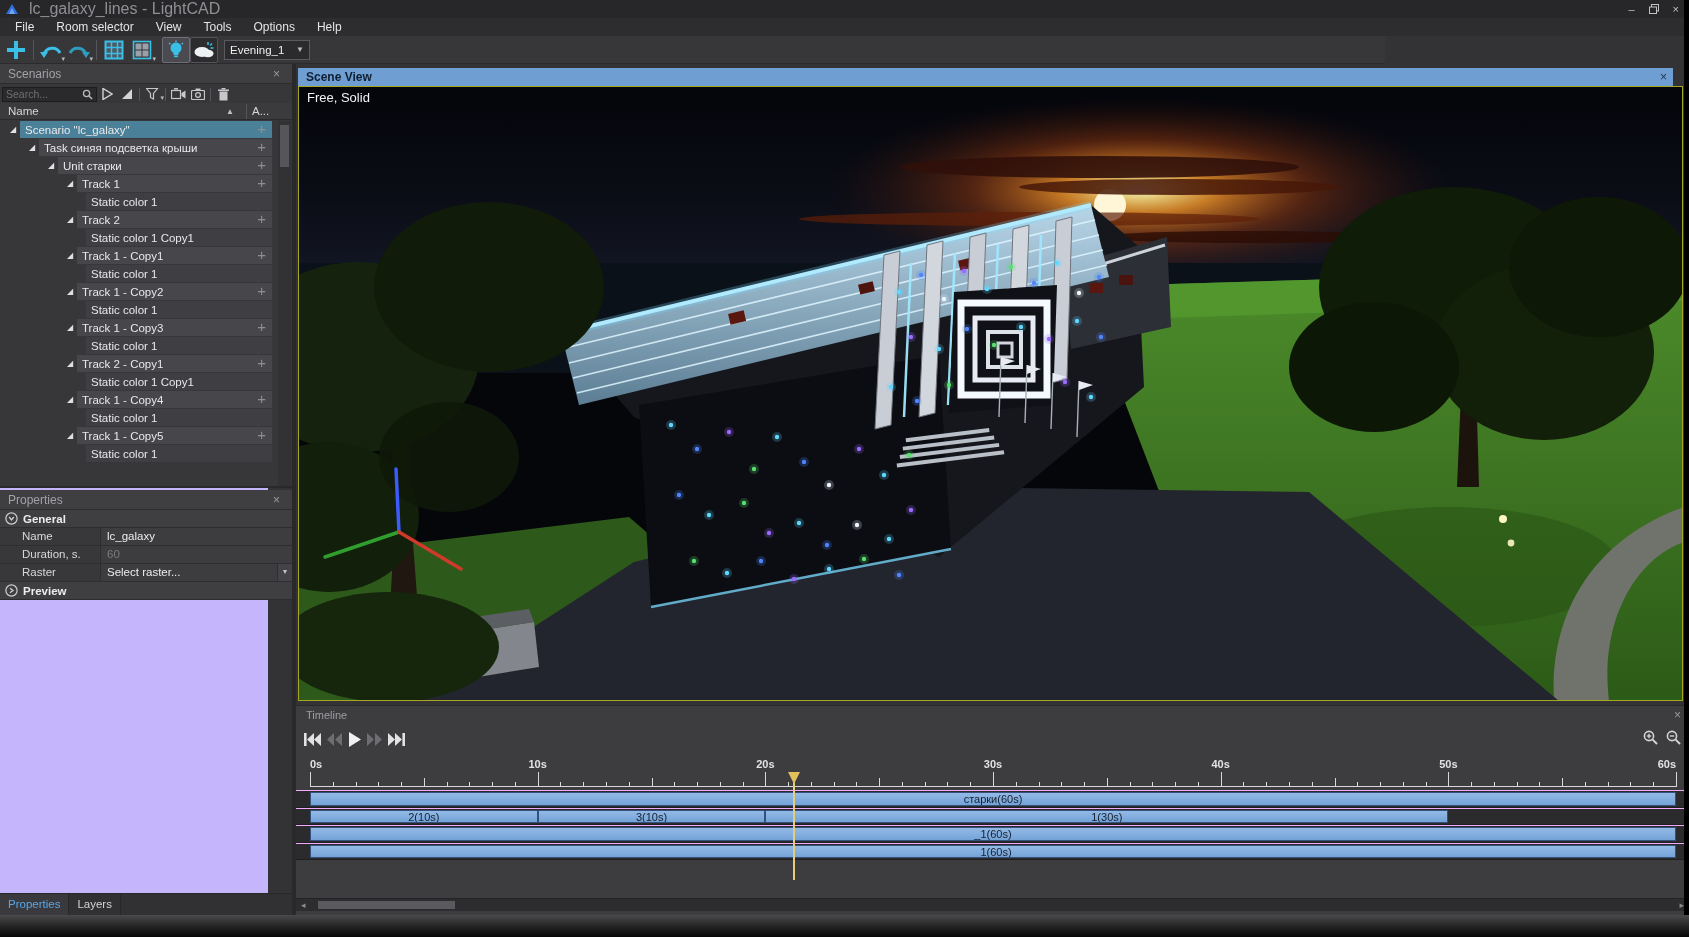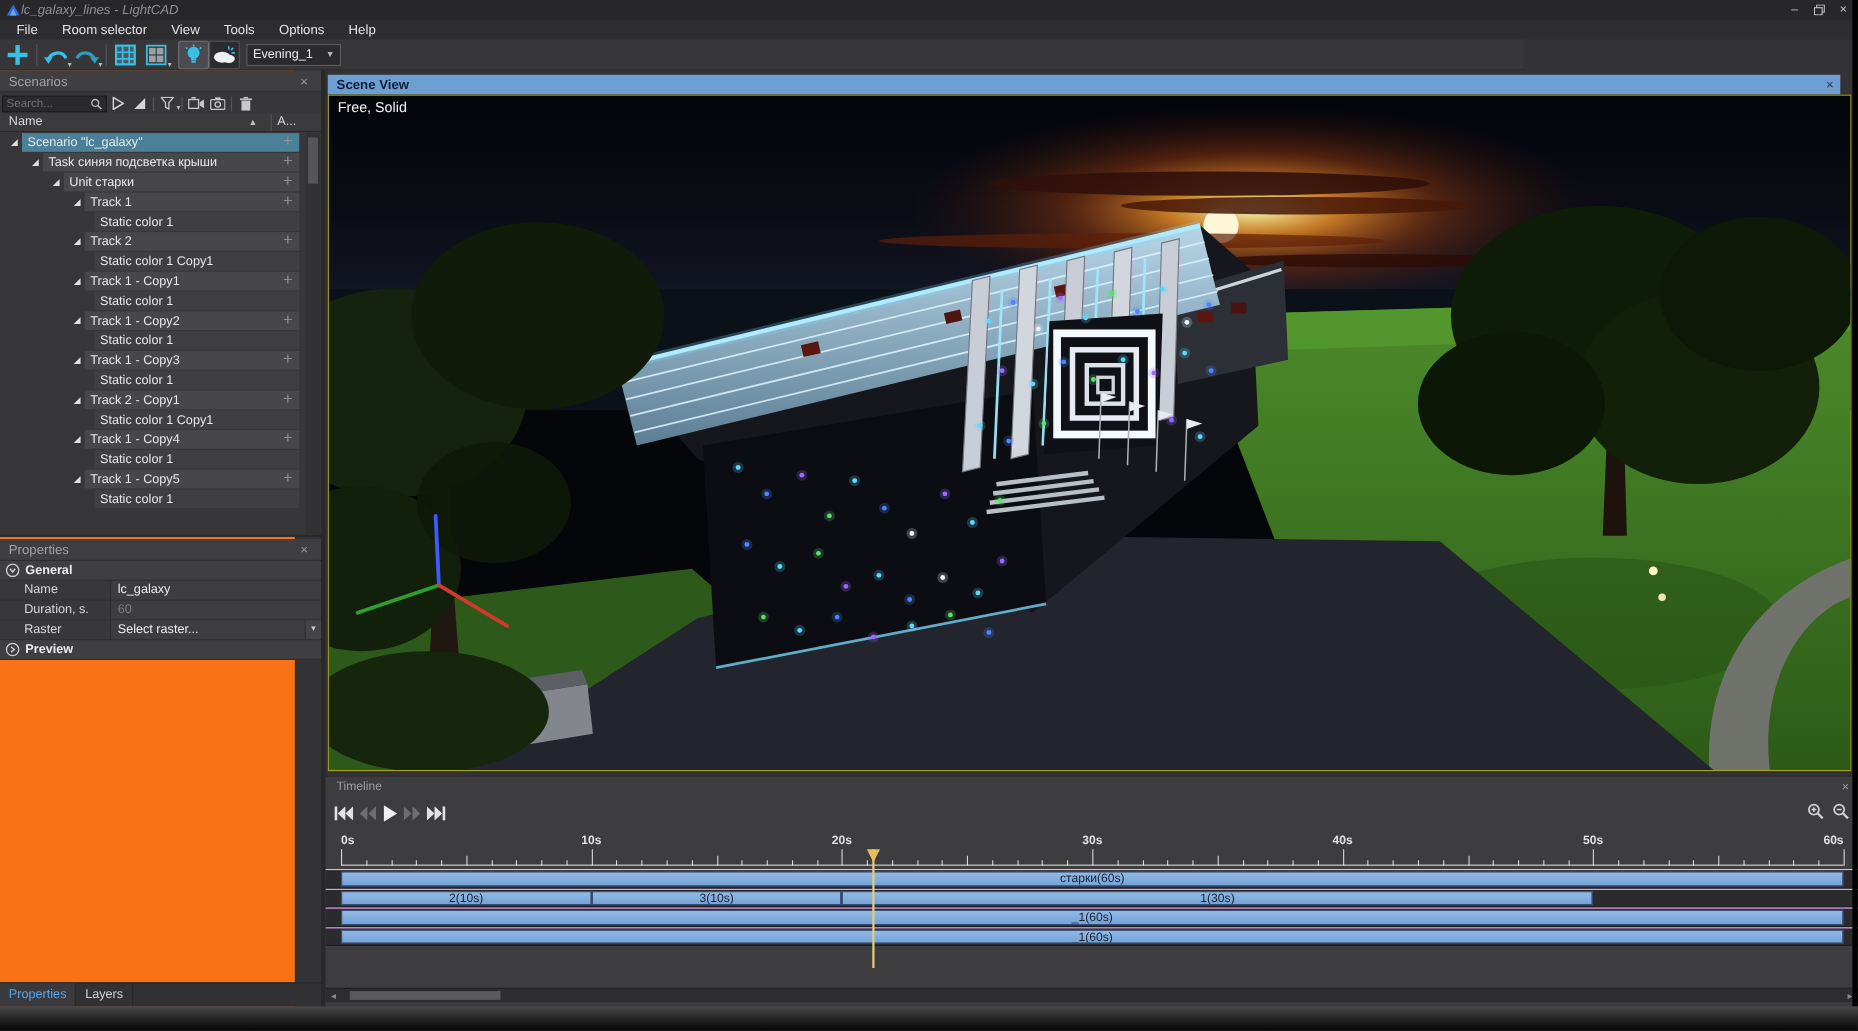--- a/index.html
+++ b/index.html
@@ -2,37 +2,37 @@
 <html><head>
 <meta charset="utf-8">
 <style>
   html,body{margin:0;padding:0;background:#000;}
   *{box-sizing:border-box;font-family:"Liberation Sans",sans-serif;user-select:none;cursor:default;}
   #app{position:relative;width:1689px;height:937px;background:#333336;overflow:hidden;}
 
   
   .titlebar{position:absolute;left:0;top:0;width:1689px;height:18px;background:#27272a;display:flex;align-items:center;}
   .titlebar .logo{margin-left:5px;width:14px;height:12px;}
-  .titlebar .title{font-size:12px;color:#8f9094;font-style:italic;}
+  .titlebar .title{margin-left:10px;font-size:16px;color:#8f9094;}
   .winbtns{position:absolute;right:10px;top:0;height:18px;display:flex;align-items:center;gap:14px;color:#c2c2c4;font-size:11px;}
   .winbtns span{line-height:18px;}
   .menubar{position:absolute;left:0;top:18px;width:1689px;height:18px;background:#2d2d30;display:flex;align-items:center;padding-left:4px;}
   .menubar span{color:#e4e4e6;font-size:12px;padding:0 11px;line-height:18px;}
   .toolbar{position:absolute;left:0;top:36px;width:1385px;height:28px;background:#37373a;display:flex;align-items:center;padding-left:2px;border-bottom:1px solid #2b2b2d;}
   .tbtn{width:28px;height:26px;display:flex;align-items:center;justify-content:center;position:relative;}
   .tbtn.active{background:#4a4a50;border:1px solid #6e6e76;border-radius:2px;}
   .tbtn.pressed{background:#2c2c2f;border:1px solid #535359;border-radius:2px;}
   .tsep{width:1px;height:20px;background:#55555a;margin:0 3px;}
   .tcaret{position:absolute;right:0px;bottom:0px;font-size:7px;color:#b9b9bd;}
   .combo{margin-left:6px;width:86px;height:20px;background:#2b2b2e;border:1px solid #5a5a60;display:flex;align-items:center;padding:0 5px;}
   .combo .val{flex:1;font-size:11.5px;color:#eeeef0;}
   .combo .car{font-size:8px;color:#bcbcc0;}
 
   
-  .leftdock{position:absolute;left:0;top:64px;width:268px;height:851px;background:#f97316;}
+  .leftdock{position:absolute;left:0;top:64px;width:268px;height:851px;background:#c4b5fd;}
   .splitter{position:absolute;left:292px;top:64px;width:4px;height:851px;background:#29292b;}
   .paneltitle{height:20px;background:#3f3f42;display:flex;align-items:center;padding:0 8px;border-bottom:1px solid #2c2c2e;}
   .paneltitle .pt{flex:1;font-size:12px;color:#a2a2a6;}
   .paneltitle .px{font-size:12px;color:#9a9a9e;padding:0 4px;}
 
   .scen{position:absolute;left:0;top:0;width:292px;height:424px;background:#373739;border-bottom:2px solid #29292b;overflow:hidden;}
   .scenbar{height:19px;display:flex;align-items:center;padding:1px 2px 0 2px;gap:2px;}
   .search{width:95px;height:15px;background:#2a2a2d;border:1px solid #1d1d1f;display:flex;align-items:center;padding:0 3px;}
   .search input{flex:1;width:60px;background:transparent;border:0;outline:0;font-size:10.5px;color:#d8d8da;padding:0;}
   .search input::placeholder{color:#707074;}

